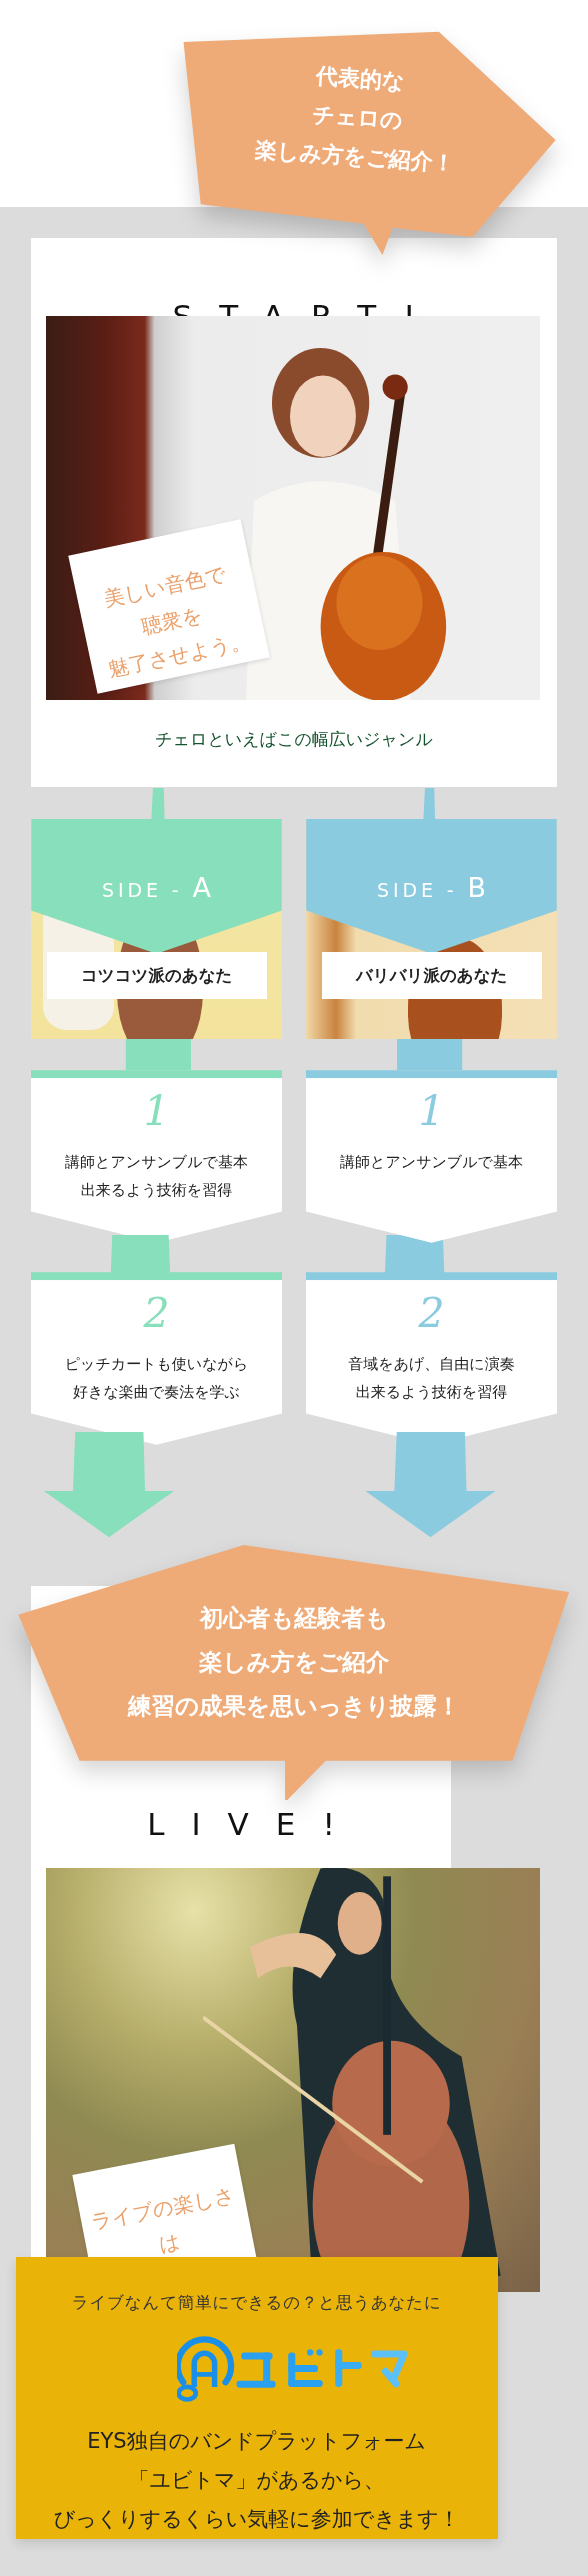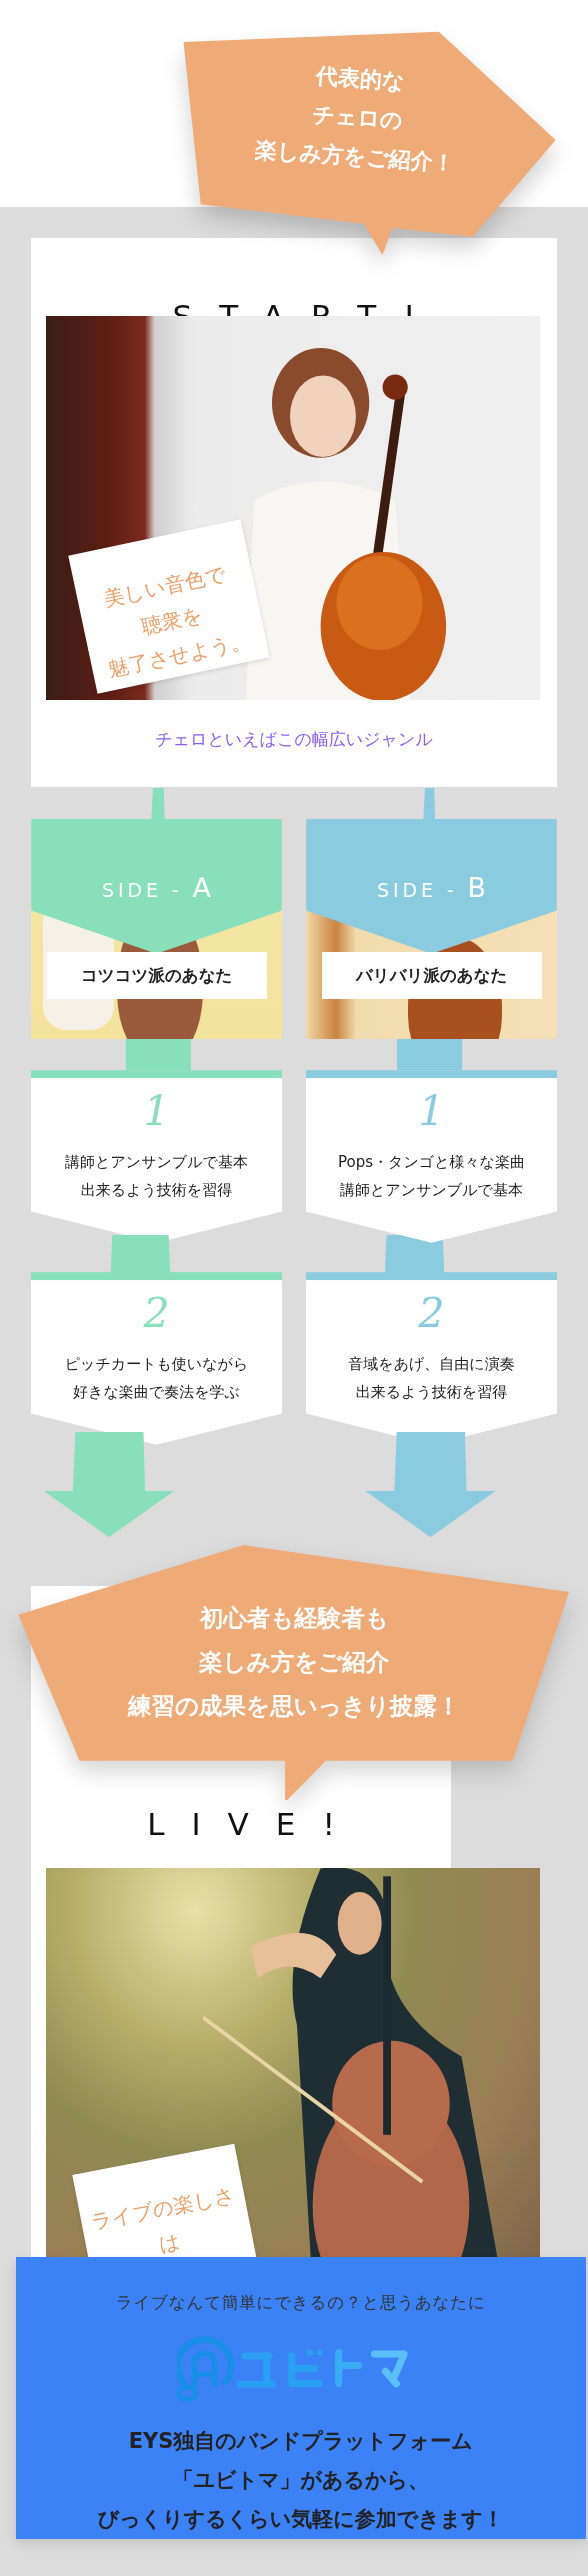--- a/index.html
+++ b/index.html
@@ -15,21 +15,21 @@
 
   
   .card { position: absolute; background: #fff; }
   .start-card { left: 31px; top: 238px; width: 526px; height: 549px; }
   .section-title { position: absolute; left: 0; width: 100%; text-align: center; font-size: 31px; letter-spacing: 27px; font-weight: normal; color: #111; padding-left: 27px; }
   .start-title { top: 60px; }
   .photo { position: absolute; overflow: hidden; }
   .start-photo { left: 15px; top: 78px; width: 494px; height: 384px;
     background: linear-gradient(90deg, #3a1d16 0%, #5b1e14 12%, #7b2a1c 20%, #cfcfcf 22%, #ececec 30%, #efefef 100%); }
   .start-photo .person { position: absolute; left: 200px; top: 27.5px; width: 212px; height: 357px; }
-  .caption-text { position: absolute; left: 0; width: 100%; text-align: center; font-size: 17px; color: #8b5cf6; }
+  .caption-text { position: absolute; left: 0; width: 100%; text-align: center; font-size: 17px; color: #14532d; }
   .start-caption { top: 490px; }
 
   .note-card { position: absolute; background: #fff; color: #eaa06a; text-align: center; font-size: 20.4px; line-height: 35px; box-shadow: 0 1.6px 4.7px rgba(0,0,0,0.12); }
   .note-start { left: 35px; top: 220px; width: 176px; height: 141px; transform: rotate(-12deg); padding-top: 33px; }
   .note-live { left: 39px; top: 290px; width: 165px; height: 149px; transform: rotate(-11deg); padding-top: 33px; }
 
   
   .conn { position: absolute; }
   .side-head { position: absolute; top: 819px; width: 251px; height: 220px; overflow: hidden; }
   .side-photo-a { position: absolute; inset: 0; background: linear-gradient(180deg, #f2e6a6 0%, #f3e39c 100%); }
@@ -47,24 +47,24 @@
 
   
   .live-card { left: 31px; top: 1586px; width: 420px; height: 769px; }
   .live-bubble { position: absolute; left: 15.7px; top: 1541px; width: 557px; height: 259px; z-index: 5; filter: drop-shadow(0 11px 11px rgba(0,0,0,0.16)); }
   .live-bubble svg { position: absolute; left: 0; top: 0; }
   .live-bubble-text { position: absolute; left: 0; top: 55px; width: 100%; text-align: center; color: #fff; font-weight: bold; font-size: 23.5px; line-height: 44px; }
   .live-title { top: 220px; }
   .live-photo { left: 15px; top: 282px; width: 494px; height: 424px;
     background: radial-gradient(ellipse at 30% 10%, #e8e1a8 0%, #b6ae6a 25%, #8f8a52 45%, #9a7f55 70%, #7a6248 100%); }
 
-  .platform-card { position: absolute; left: 15.7px; top: 2257px; width: 570px; height: 282px; background: #3b82f6; box-shadow: 0 4.7px 11px rgba(0,0,0,0.12); z-index: 6; padding-left: 16px; }
+  .platform-card { position: absolute; left: 15.7px; top: 2257px; width: 482px; height: 282px; background: #eab308; box-shadow: 0 4.7px 11px rgba(0,0,0,0.12); z-index: 6; padding-left: 16px; }
   .platform-lead { position: absolute; left: 0; top: 35px; width: 100%; text-align: center; font-size: 16.5px; color: #333; letter-spacing: 0.8px; }
   .logo { position: absolute; left: 161px; top: 78px; width: 235px; height: 71px; }
-  .platform-body { position: absolute; left: 0; top: 165px; width: 100%; text-align: center; font-size: 21px; font-weight: bold; line-height: 39px; color: #222; }
+  .platform-body { position: absolute; left: 0; top: 165px; width: 100%; text-align: center; font-size: 21px; font-weight: normal; line-height: 39px; color: #222; }
 </style>
 </head>
 <body>
 
 <div class="top-white"></div>
 
 <div class="intro-bubble">
   <svg width="408" height="235" viewBox="0 0 520 300">
     <polygon points="13,23 339,10 488,148 382,272 280,260 267,295 243,255 35,230" fill="#eeaa77"></polygon>
   </svg>
@@ -156,21 +156,20 @@
   </div>
 </div>
 
 <div class="step" style="left:306px;top:1070px">
   <svg width="251" height="173" viewBox="0 0 320 220">
     <polygon points="0,10 320,10 320,180 160,220 0,180" fill="#fff"></polygon>
     <rect x="0" y="0" width="320" height="10" fill="#8acbdf"></rect>
   </svg>
   <div class="step-num" style="color:#8acbdf">1</div>
   <div class="step-text">
-    <div>Pops・タンゴと様々な楽曲</div>
     <div>講師とアンサンブルで基本</div>
   </div>
 </div>
 <div class="step" style="left:306px;top:1272px">
   <svg width="251" height="173" viewBox="0 0 320 220">
     <polygon points="0,10 320,10 320,180 160,220 0,180" fill="#fff"></polygon>
     <rect x="0" y="0" width="320" height="10" fill="#8acbdf"></rect>
   </svg>
   <div class="step-num" style="color:#8acbdf">2</div>
   <div class="step-text">

